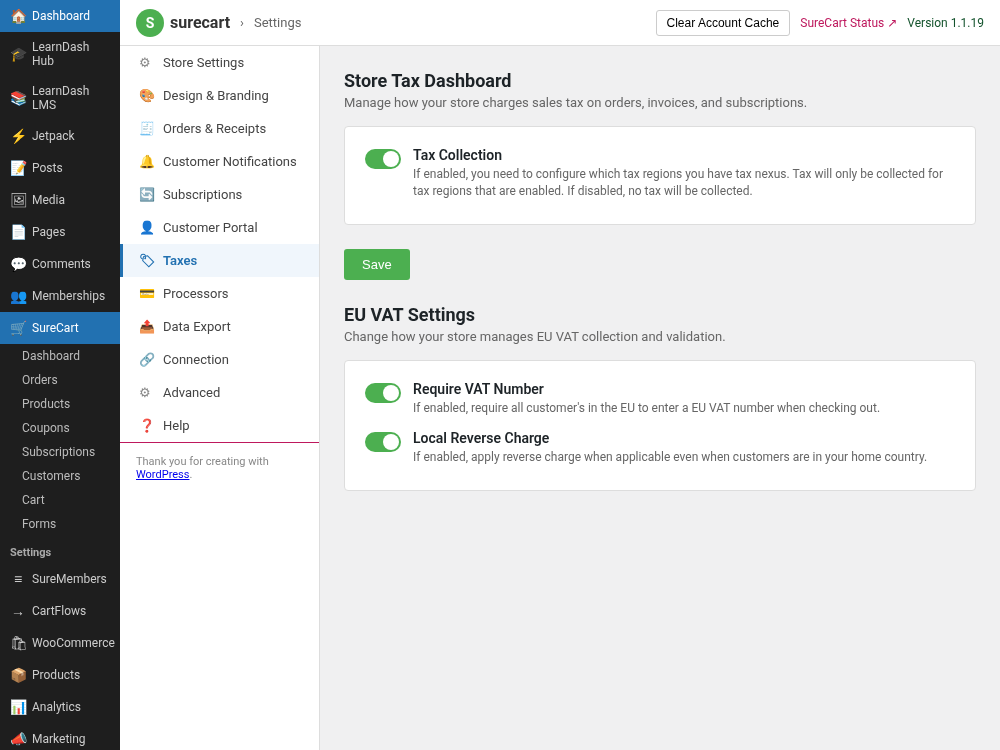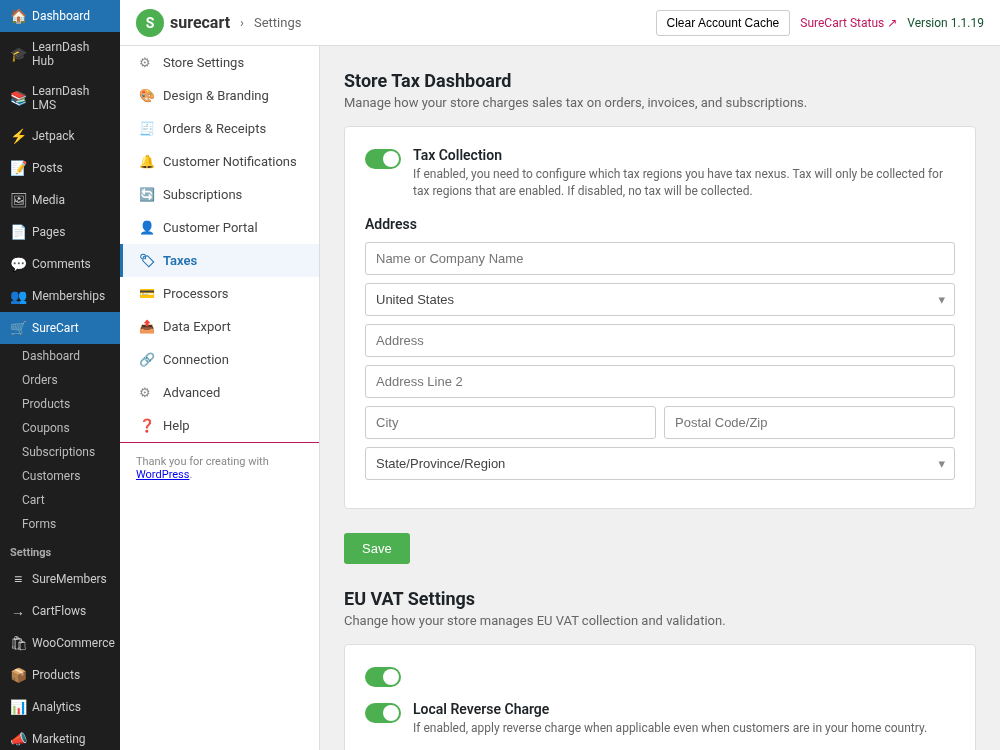--- a/index.html
+++ b/index.html
@@ -179,21 +179,21 @@
       padding: 20px;
       margin-bottom: 16px;
     }
 
     .toggle-row {
       display: flex;
       align-items: flex-start;
       gap: 12px;
       margin-bottom: 14px;
     }
-    .toggle-row:last-child { margin-bottom: 12px; }
+    .toggle-row:last-child { margin-bottom: 4px; }
     .toggle-info .toggle-label {
       font-size: 14px;
       font-weight: 600;
       color: #1d2327;
       margin-bottom: 3px;
     }
     .toggle-info .toggle-desc {
       font-size: 12px;
       color: #666;
       line-height: 1.4;
@@ -461,55 +461,39 @@
             <div class="toggle-track on">
               <div class="toggle-thumb"></div>
             </div>
           </div>
           <div class="toggle-info">
             <div class="toggle-label">Tax Collection</div>
             <div class="toggle-desc">If enabled, you need to configure which tax regions you have tax nexus. Tax will only be collected for tax regions that are enabled. If disabled, no tax will be collected.</div>
           </div>
         </div>
 
-        <div class="address-section">
-          <div class="address-label">Address</div>
-          <input class="form-input" type="text" placeholder="Name or Company Name" style="">
-          <div class="select-wrapper">
-            <select class="form-select">
-              <option>United States</option>
-            </select>
-          </div>
-          <input class="form-input" type="text" placeholder="Address" style="">
-          <input class="form-input" type="text" placeholder="Address Line 2" style="">
-          <div class="form-row">
-            <input class="form-input" type="text" style="flex: 1 1 0%;" placeholder="City">
-            <input class="form-input" type="text" style="flex: 1 1 0%;" placeholder="Postal Code/Zip">
-          </div>
-          <div class="select-wrapper" style="margin-top:8px;">
-            <select class="form-select">
-              <option>State/Province/Region</option>
-            </select>
-          </div>
-        </div>
       </div>
 
       <button class="btn-save">Save</button>
 
       
       <div class="section-title" style="margin-top:24px;">EU VAT Settings</div>
       <div class="section-desc">Change how your store manages EU VAT collection and validation.</div>
 
       <div class="card">
 
         <div class="toggle-row">
           <div class="toggle-switch">
             <div class="toggle-track on">
               <div class="toggle-thumb"></div>
             </div>
+          </div>
+          <div class="toggle-info">
+            <div class="toggle-label">Require VAT Number</div>
+            <div class="toggle-desc">If enabled, require all customer's in the EU to enter a EU VAT number when checking out.</div>
           </div>
         </div>
 
         <div class="toggle-row">
           <div class="toggle-switch">
             <div class="toggle-track on">
               <div class="toggle-thumb"></div>
             </div>
           </div>
           <div class="toggle-info">

